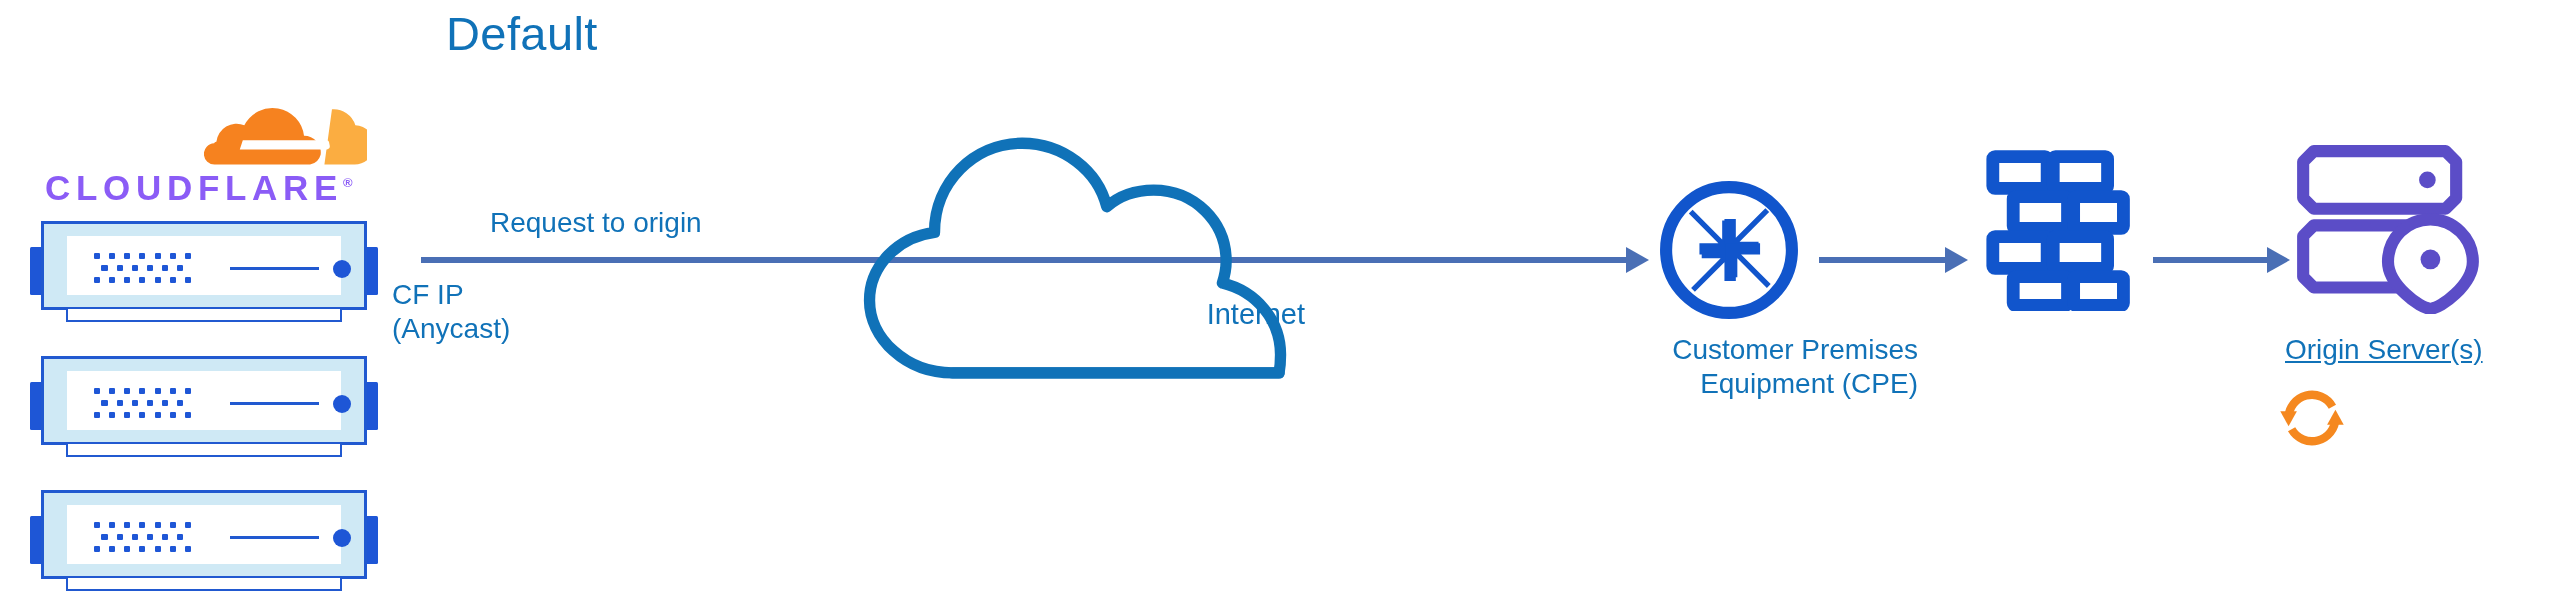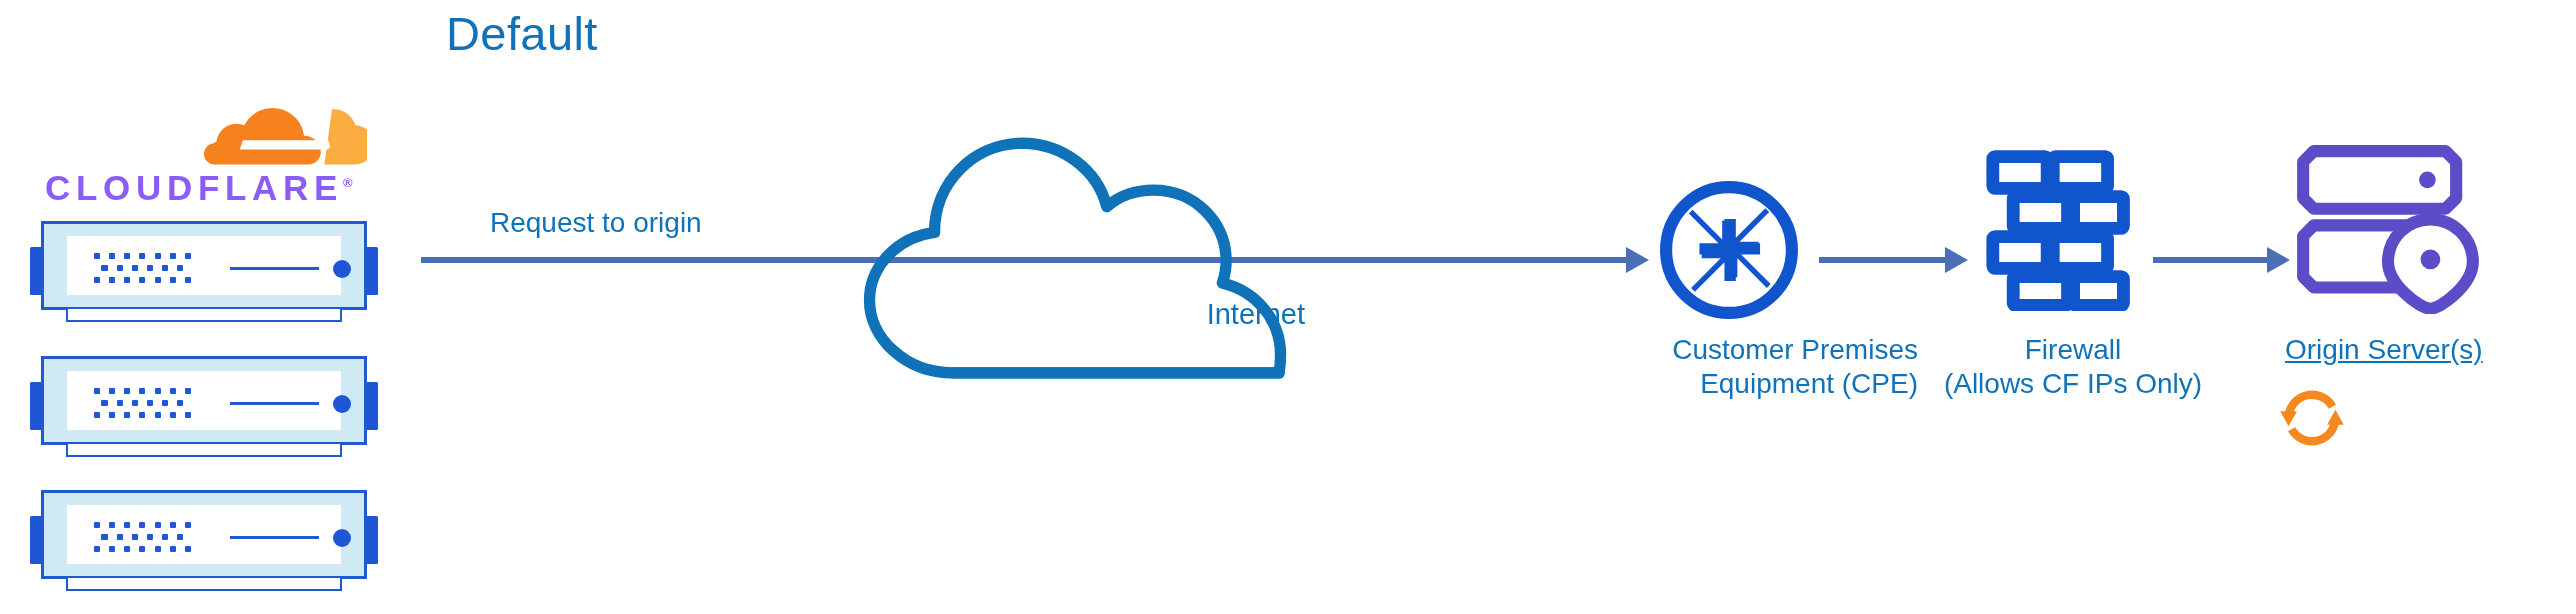--- a/index.html
+++ b/index.html
@@ -224,20 +224,22 @@
       </div>
     </div>
     <div class="srv-lip"></div>
   </div>
 
   <div class="abs arrow-line" style="left:421px;top:257px;width:1209px;"></div>
   <div class="abs arrow-head" style="left:1626px;top:247px;"></div>
 
   <div class="abs lbl" id="request-label" style="left:468px;top:206px;white-space:nowrap;margin-left:22px;">Request to origin</div>
 
+  <div class="abs lbl" style="left:392px;top:278px;">CF IP
+(Anycast)</div>
 
   <div class="abs" id="cloud-wrap">
     <svg width="469" height="272" viewBox="0 0 620 360">
       <path d="M154 348
                C 92 348 44 302 44 252
                C 44 206 82 168 130 162
                C 130 96 182 44 246 44
                C 300 44 346 80 358 128
                C 374 114 396 106 420 106
                C 474 106 516 148 516 200
@@ -276,22 +278,20 @@
         <rect x="93" y="11" width="72" height="42" rx="3"></rect>
         <rect x="40" y="64" width="72" height="42" rx="3"></rect>
         <rect x="120" y="64" width="66" height="42" rx="3"></rect>
         <rect x="13" y="117" width="72" height="42" rx="3"></rect>
         <rect x="93" y="117" width="72" height="42" rx="3"></rect>
         <rect x="40" y="170" width="72" height="38" rx="3"></rect>
         <rect x="120" y="170" width="66" height="38" rx="3"></rect>
       </g>
     </svg>
   </div>
-  <div class="abs lbl ctr" style="left:1884px;top:333px;width:378px;">Firewall
-(Allows CF IPs Only)</div>
 
   <div class="abs arrow-line" style="left:2153px;top:257px;width:117px;"></div>
   <div class="abs arrow-head" style="left:2267px;top:247px;"></div>
 
   <div class="abs" id="origin-icon">
     <svg width="182" height="178" viewBox="0 0 240 235">
 
       <path d="M22 20 H196 L210 34 V82 L196 96 H22 L8 82 V34 Z" fill="none" stroke="#5B4DC7" stroke-width="16" stroke-linejoin="round"></path>
       <circle cx="172" cy="58" r="11" fill="#5B4DC7"></circle>
 

